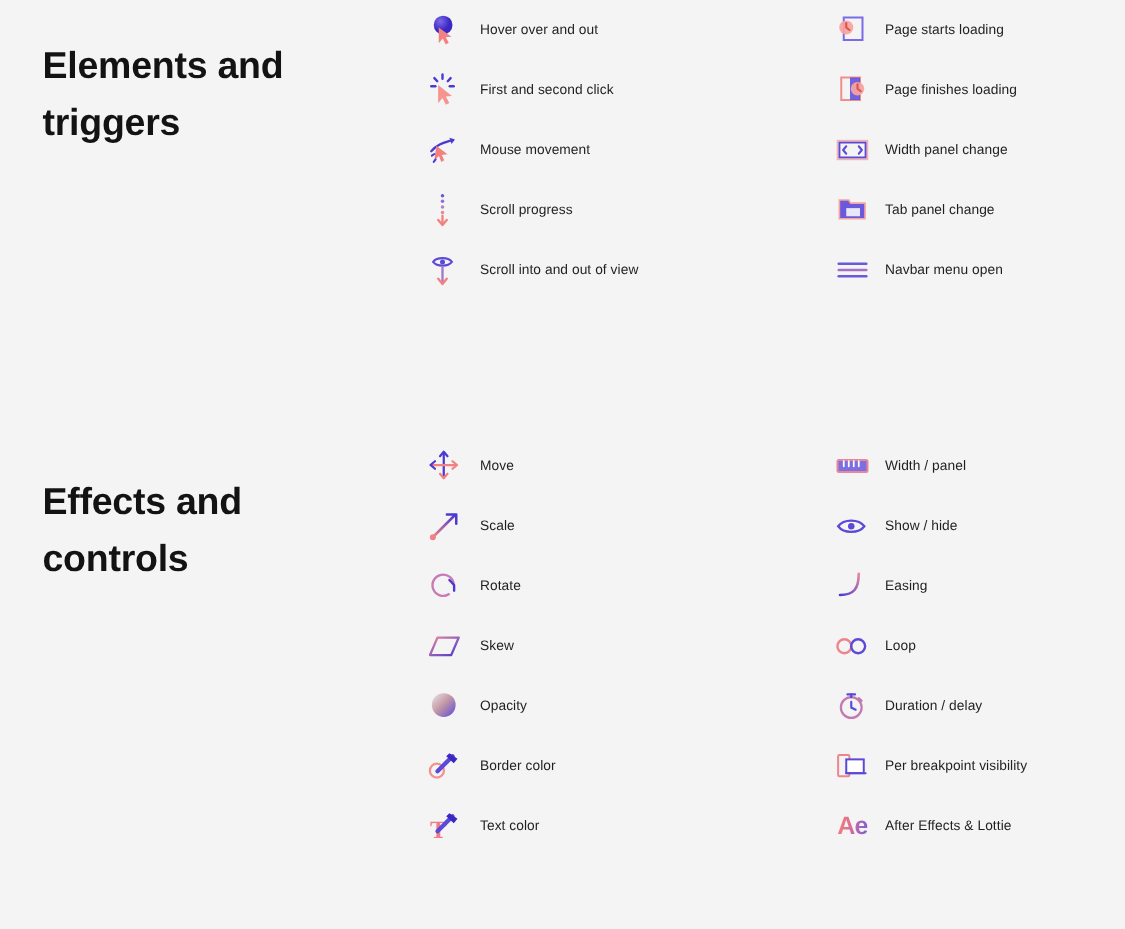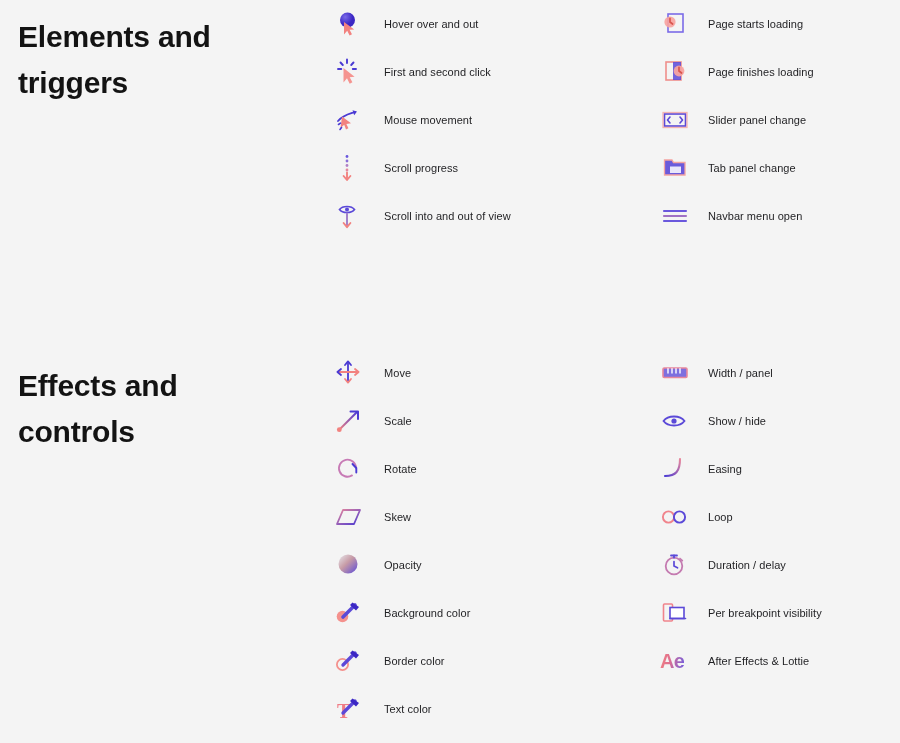--- a/index.html
+++ b/index.html
@@ -31,21 +31,21 @@
   .section-heading {
     position: absolute;
     left: 18px;
     top: 14px;
     width: 290px;
     font-size: 30px;
     font-weight: bold;
     line-height: 1.52;
     letter-spacing: -0.2px;
     color: #131313;
-    margin: 0;
+    margin: 16px;
     white-space: pre-line;
   }
 
   .col {
     position: absolute;
     top: 0;
   }
   .col-left  { left: 334px; width: 320px; }
   .col-right { left: 660px; width: 240px; }
 
@@ -54,20 +54,21 @@
     height: 48px;
     display: flex;
     align-items: center;
   }
   .feature-icon {
     width: 44px;
     min-width: 44px;
     height: 34px;
     display: flex;
     align-items: center;
+    justify-content: center;
   }
   .feature-icon svg {
     display: block;
     overflow: visible;
   }
   .feature-label {
     font-size: 11px;
     color: #1f1f22;
     letter-spacing: 0.05px;
     line-height: 1;
@@ -204,21 +205,21 @@
 
       <div class="feature-row">
         <span class="feature-icon">
           <svg width="30" height="30" viewBox="0 0 30 30">
             <rect x="4.5" y="9" width="21" height="12" stroke="#5b49d8" stroke-width="1.6" fill="none"></rect>
             <path d="M10 12 L7.5 15 L10 18" stroke="#5b49d8" stroke-width="1.6" fill="none" stroke-linecap="round" stroke-linejoin="round"></path>
             <path d="M20 12 L22.5 15 L20 18" stroke="#5b49d8" stroke-width="1.6" fill="none" stroke-linecap="round" stroke-linejoin="round"></path>
             <rect x="3" y="7.5" width="24" height="15" stroke="#f4a3a0" stroke-width="1.3" fill="none" opacity="0.8"></rect>
           </svg>
         </span>
-        <span class="feature-label">Slider panel change</span>
+        <span class="feature-label">Width panel change</span>
       </div>
 
       <div class="feature-row">
         <span class="feature-icon">
           <svg width="30" height="30" viewBox="0 0 30 30">
             <path d="M4.5 7 L12 7 L13.5 9.5 L25 9.5 L25 22 L4.5 22 Z" fill="#5b49d8" opacity="0.9"></path>
             <path d="M4.5 7 L12 7 L13.5 9.5 L25 9.5 L25 22 L4.5 22 Z" stroke="#f4a3a0" stroke-width="1.3" fill="none"></path>
             <rect x="10" y="13.5" width="11" height="6.5" fill="#ffffff" opacity="0.85"></rect>
           </svg>
         </span>
@@ -314,30 +315,20 @@
                   <stop offset="45%" stop-color="#c79ba6"></stop>
               <stop offset="100%" stop-color="#5b49d8"></stop>
             </linearGradient>
               </defs>
             <circle cx="14" cy="14" r="9.5" fill="url(#g-op)"></circle>
           </svg>
         </span>
         <span class="feature-label">Opacity</span>
       </div>
 
-      <div class="feature-row">
-        <span class="feature-icon">
-          <svg width="30" height="30" viewBox="0 0 30 30">
-            <circle cx="8.5" cy="18.5" r="5.8" fill="#f4918d"></circle>
-            <line x1="9" y1="19" x2="21" y2="7" stroke="#5b49d8" stroke-width="3.6" stroke-linecap="round"></line>
-            <path d="M18.5 4.5 L25 9 L22 12.5 L16 7 Z" fill="#3b27c4"></path>
-          </svg>
-        </span>
-        <span class="feature-label">Background color</span>
-      </div>
 
       <div class="feature-row">
         <span class="feature-icon">
           <svg width="30" height="30" viewBox="0 0 30 30">
             <circle cx="8.5" cy="18.5" r="5.6" stroke="#f4918d" stroke-width="1.8" fill="none"></circle>
             <line x1="9" y1="19" x2="21" y2="7" stroke="#5b49d8" stroke-width="3.4" stroke-linecap="round"></line>
             <path d="M18.5 4.5 L25 9 L22 12.5 L16 7 Z" fill="#3b27c4"></path>
           </svg>
         </span>
         <span class="feature-label">Border color</span>

